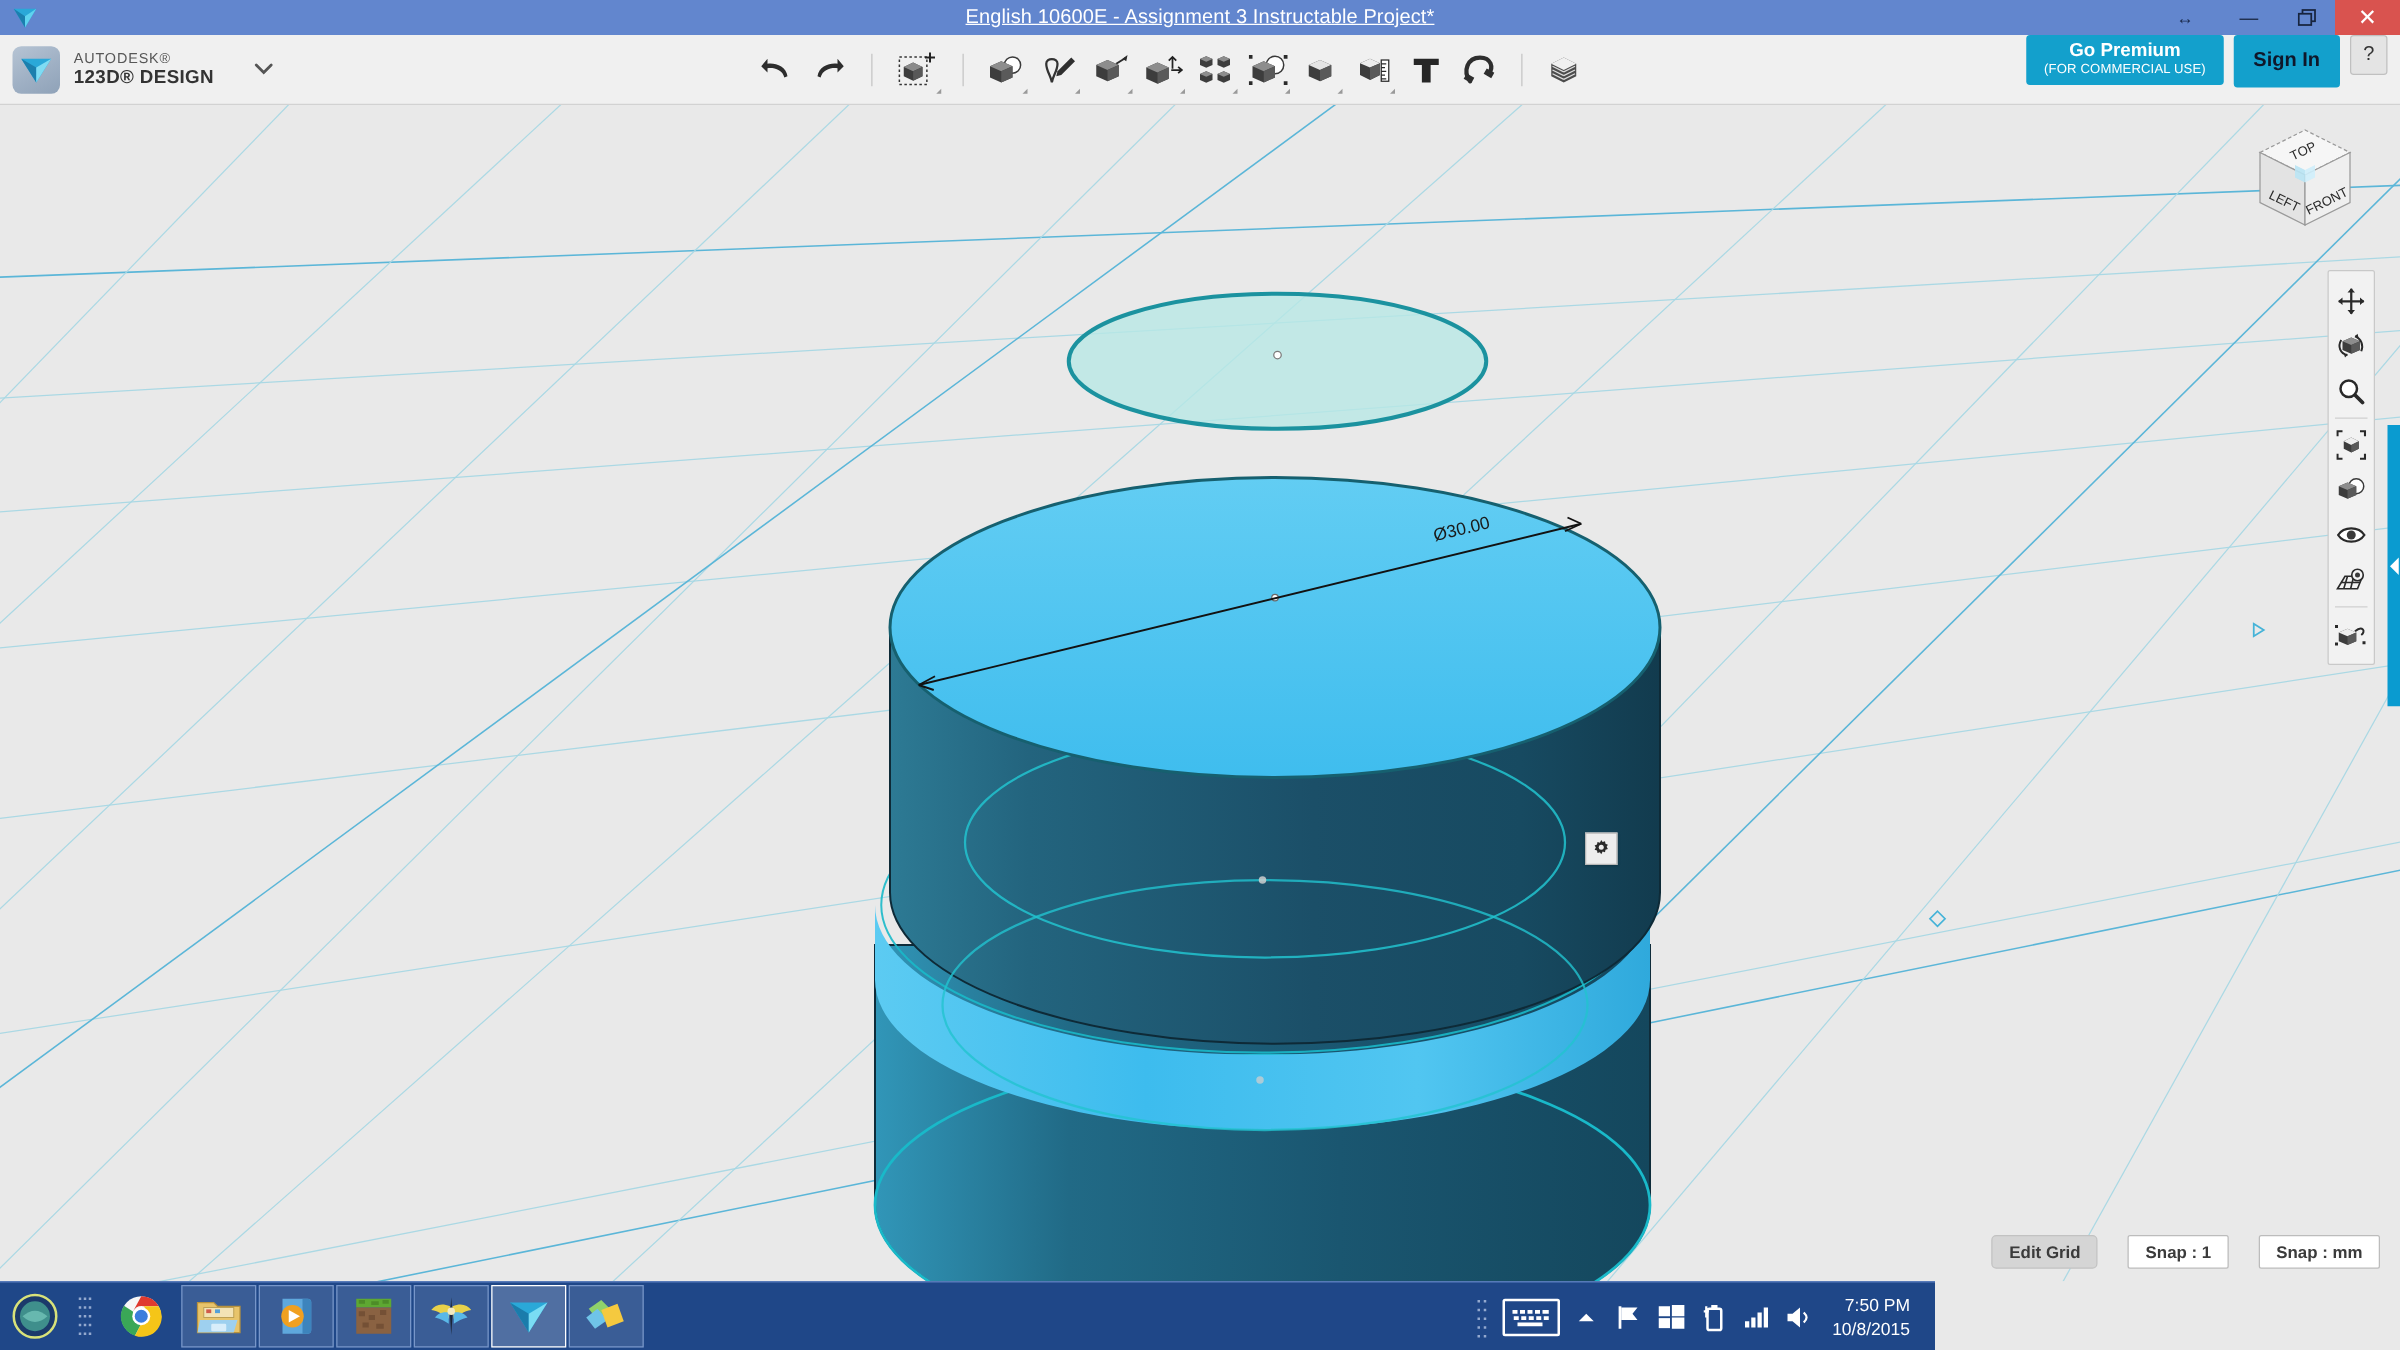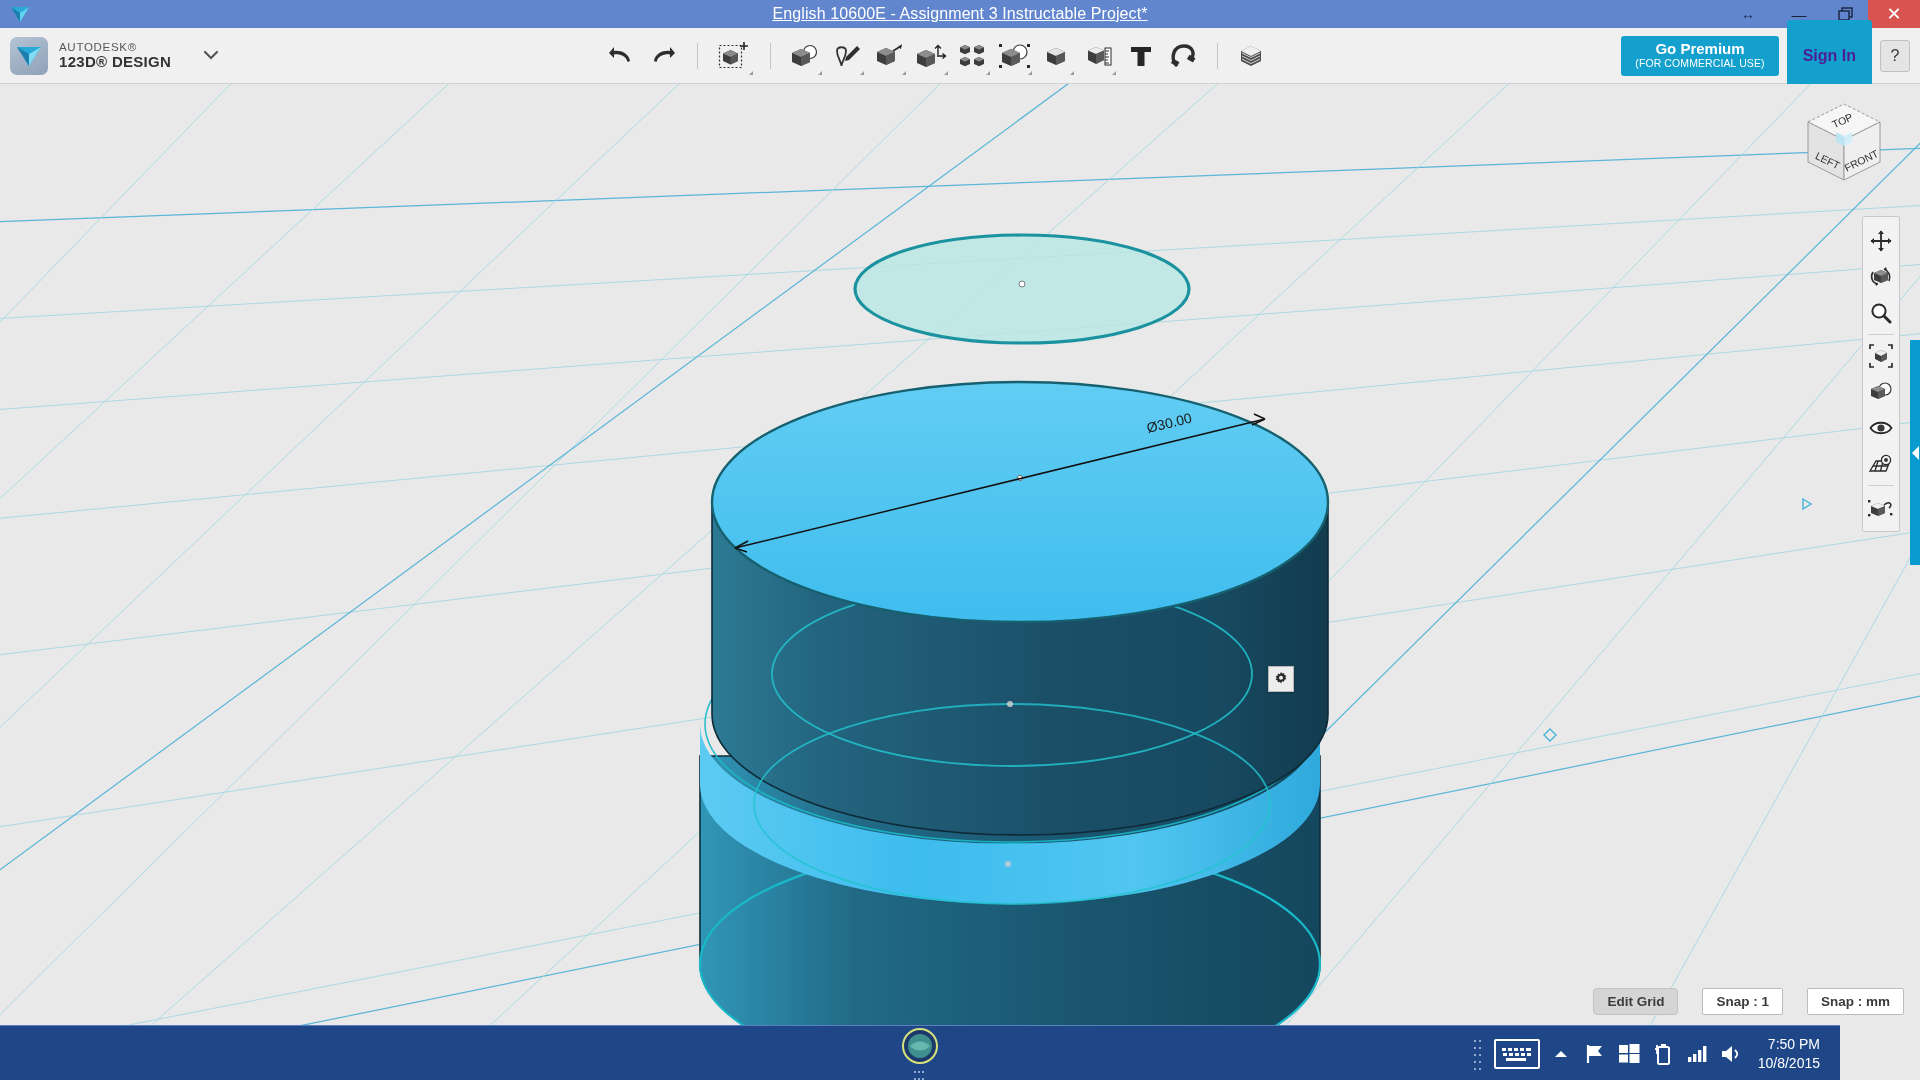--- a/index.html
+++ b/index.html
@@ -73,31 +73,31 @@
   .tool .cap {
     position:absolute; right: 4px; bottom: 3px;
     width: 0; height: 0;
     border-left: 4px solid transparent;
     border-bottom: 4px solid #9a9a9a;
   }
   .tsep { width: 1px; height: 26px; background: #c4c4c4; margin: 0 13px; }
 
   .topright {
     position: absolute; right: 10px; top: 0; height: 56px;
-    display: flex; align-items: center; gap: 8px;
+    display: flex; align-items: flex-start; gap: 8px;
   }
   .btn-premium {
     background: #13a0cc; color: #fff; border-radius: 3px;
     padding: 5px 14px 6px; text-align: center; line-height: 1.12;
   }
   .btn-premium .p1 { font-size: 15px; font-weight: bold; }
   .btn-premium .p2 { font-size: 10.5px; letter-spacing: .1px; }
   .btn-signin {
-    background: #13a0cc; color: #4c1d95; border-radius: 3px;
-    padding: 27px 16px; font-size: 16px; font-weight: bold;
+    background: #13a0cc; color: #0f172a; border-radius: 3px;
+    padding: 12px 16px; font-size: 16px; font-weight: bold;
   }
   .btn-help {
     background: #e4e4e4; border: 1px solid #c0c0c0; border-radius: 3px;
     width: 30px; height: 32px; display:flex;align-items:center;justify-content:center;
     font-size: 16px; color: #333;
   }
 
   
   .canvas {
     position: absolute; top: 84px; left: 0;
@@ -151,25 +151,24 @@
   .chip {
     font-size: 13.5px; font-weight: bold; color: #3b3b3b;
     padding: 5px 13px; border-radius: 2px;
   }
   .chip.grid { background: #d5d5d5; border: 1px solid #c2c2c2; border-radius: 4px; }
   .chip.box { background: #ffffff; border: 1px solid #bcbcbc; }
 
   
   .taskbar {
     position: absolute; bottom: 0; left: 0;
-    width: 1840px; height: 55px;
+    width: 1548px; height: 55px;
     background: #1f4788;
     display: flex; align-items: center;
     border-top: 1px solid #5a7fc0;
-    flex-direction: column;
   }
   .start {
     width: 56px; height: 55px; display:flex;align-items:center;justify-content:center;
   }
   .dots {
     width: 26px; height: 55px;
     display:flex;align-items:center;justify-content:center;
   }
   .tbitem {
     width: 60px; height: 50px; margin: 0 1px;

